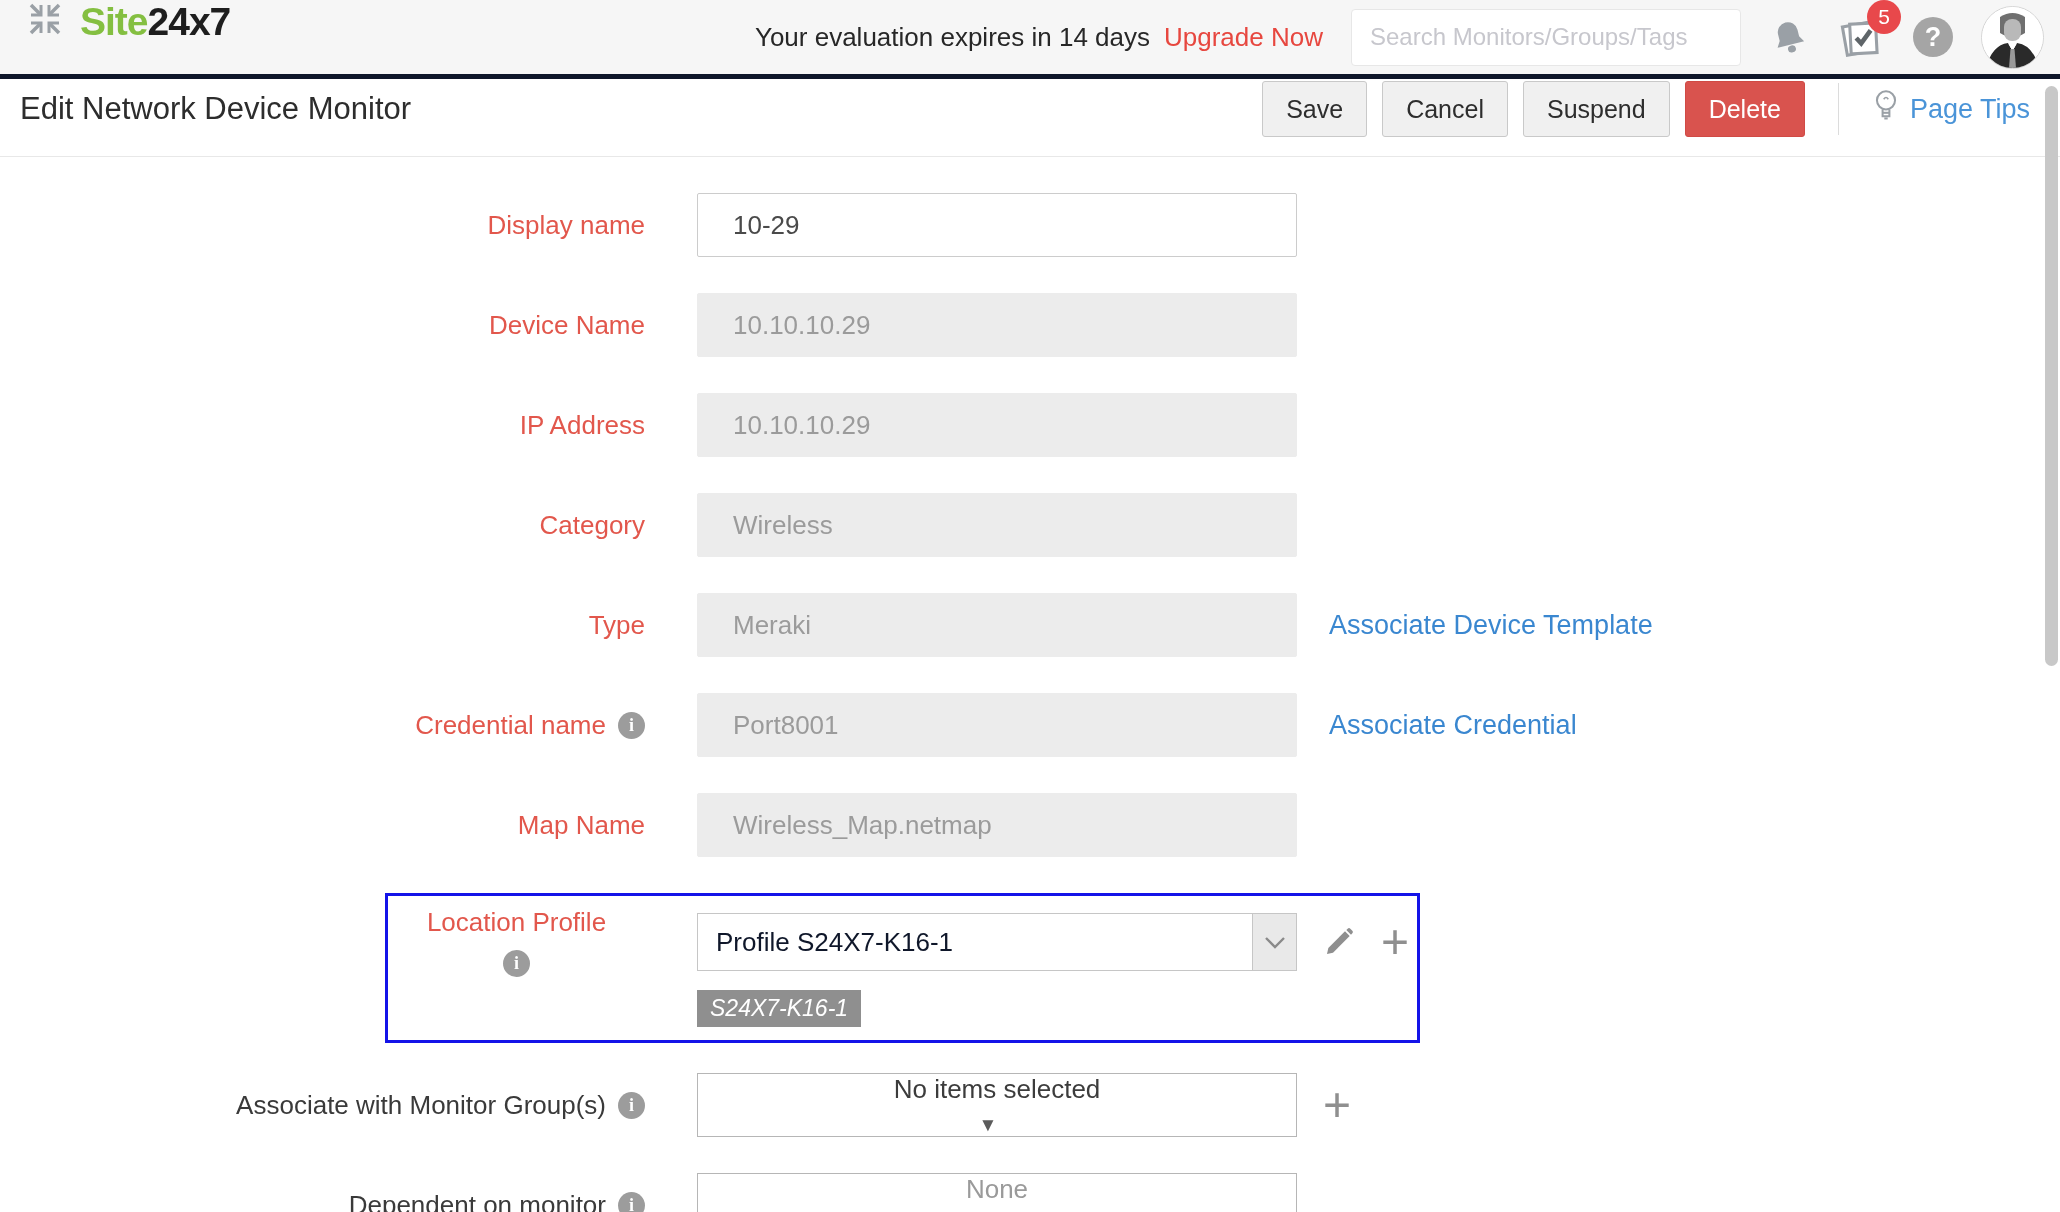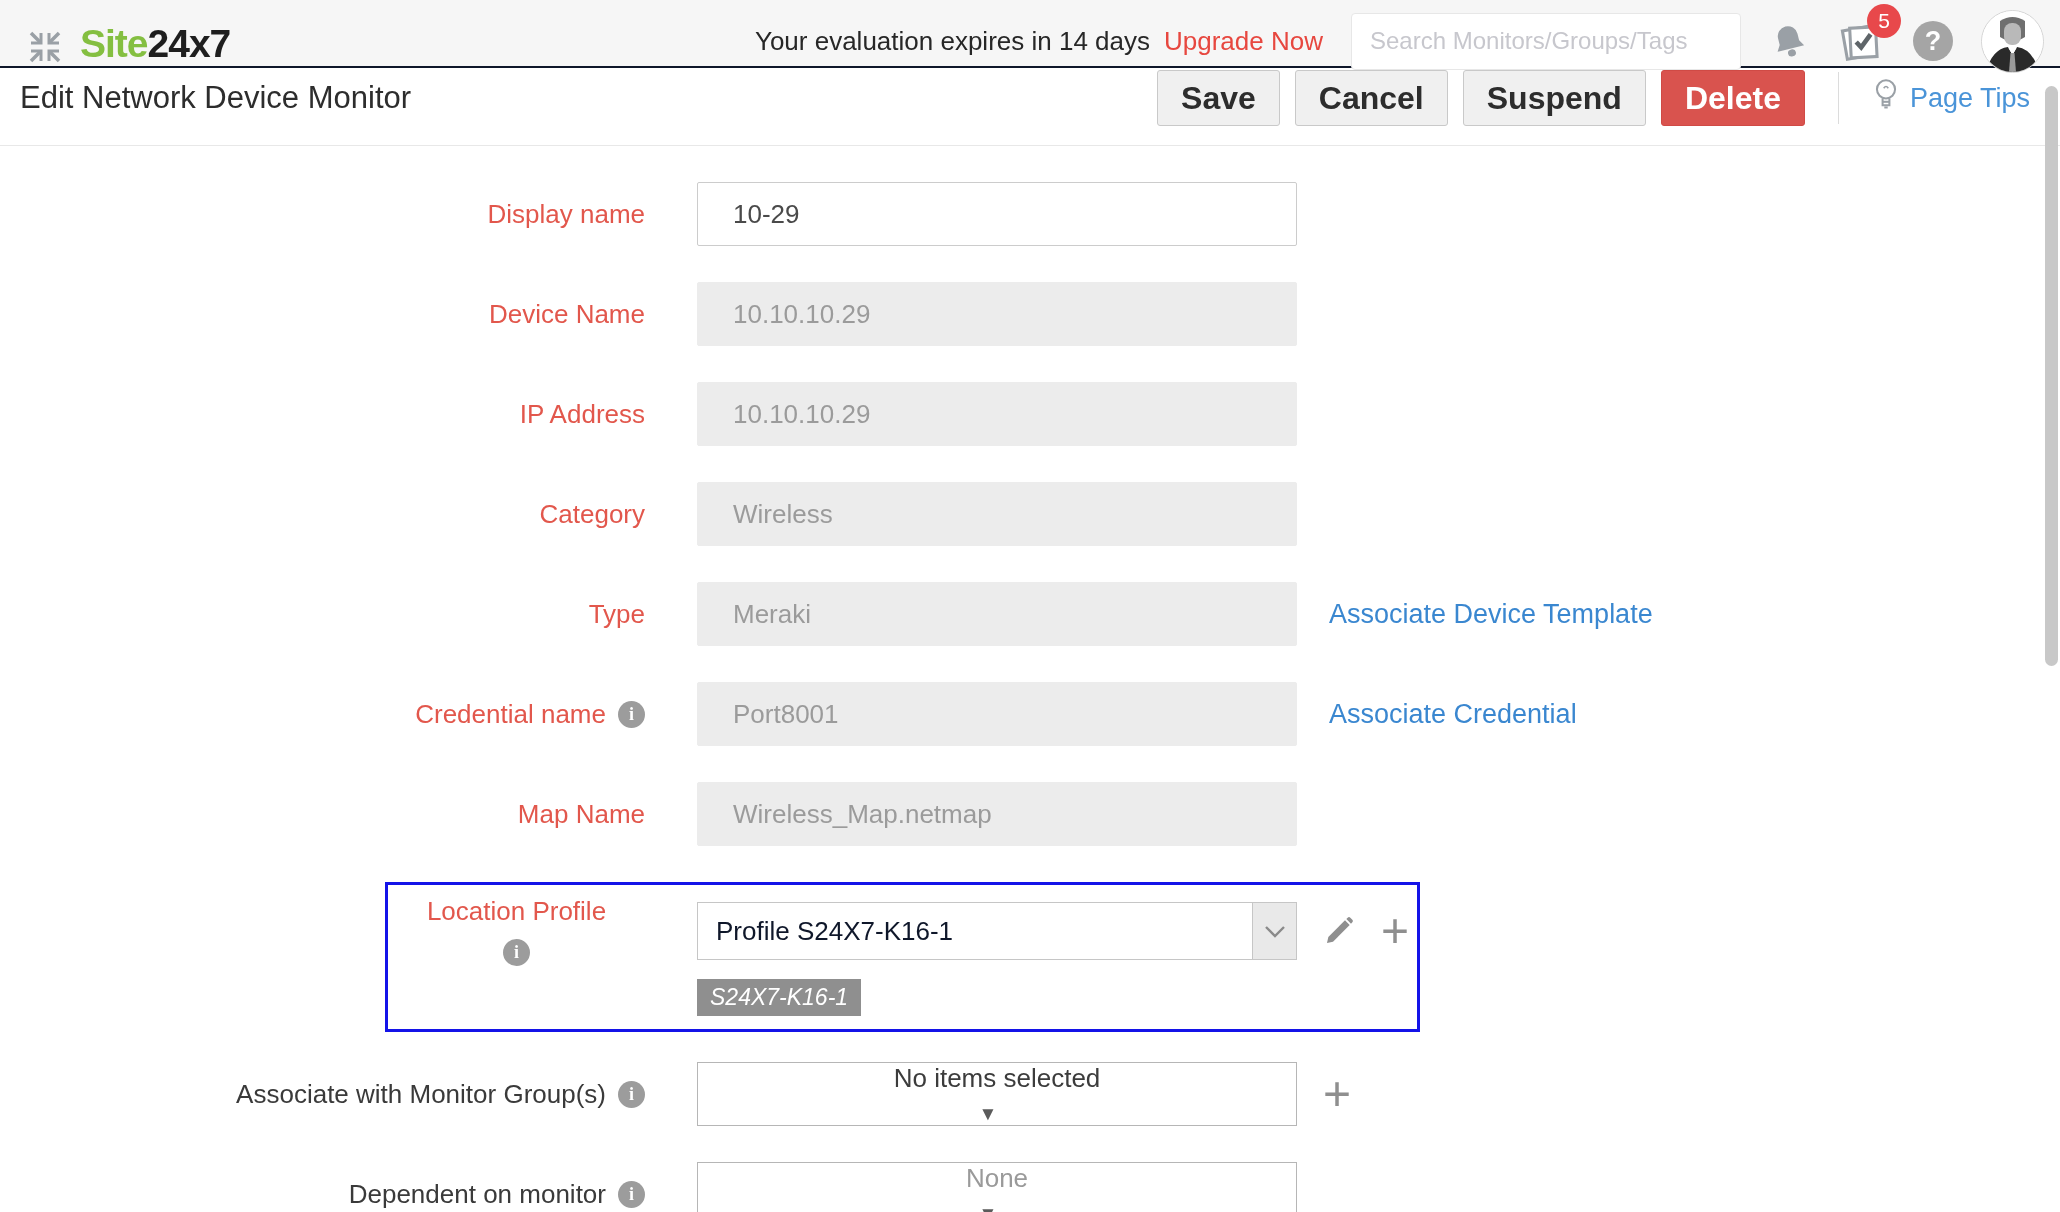--- a/index.html
+++ b/index.html
@@ -1,27 +1,27 @@
 <!DOCTYPE html>
 <html><head>
 <meta charset="utf-8">
 <style>
   * { margin:0; padding:0; box-sizing:border-box; }
   html,body { width:2060px; height:1212px; overflow:hidden; background:#fff;
     font-family:"Liberation Sans", sans-serif; }
 
   
-  .header { position:relative; height:68px; background:#f6f6f6;
-    border-bottom:2px solid #0f172a; display:flex; align-items:flex-end; padding-left:26px; }
+  .header { position:relative; height:79px; background:#f6f6f6;
+    border-bottom:5px solid #0f172a; display:flex; align-items:flex-start; padding-left:26px; }
   .collapse-btn { width:38px; height:38px; display:flex; align-items:center; justify-content:center;
     margin-right:16px; cursor:pointer; }
   .logo { font-size:39px; font-weight:bold; letter-spacing:-1px; }
   .logo .green { color:#84bf41; }
   .logo .dark { color:#1e1e1e; }
-  .header-right { position:absolute; right:16px; top:8px; height:100%;
+  .header-right { position:absolute; right:16px; top:0; height:100%;
     display:flex; align-items:center; gap:28px; }
   .eval-wrap { display:flex; gap:14px; align-items:center; font-size:26px; }
   .eval-text { color:#272727; }
   .upgrade-link { color:#e7473f; cursor:pointer; }
   .search-box { width:390px; height:57px; background:#fff; border:1px solid #e7e7e7;
     border-radius:4px; font-size:24px; padding:0 18px; color:#444; outline:none; }
   .search-box::placeholder { color:#c7c7cd; }
   .hicon { display:flex; align-items:center; justify-content:center; cursor:pointer; }
   .tasks-wrap { position:relative; }
   .badge { position:absolute; top:-14px; right:-16px; min-width:34px; height:34px;
@@ -30,23 +30,23 @@
   .help-circle { width:40px; height:40px; border-radius:50%; background:#a5a5a5;
     color:#fff; font-size:27px; font-weight:bold; display:flex; align-items:center; justify-content:center; }
   .avatar { width:63px; height:63px; border-radius:50%; background:#fff;
     border:1px solid #d5d5d5; overflow:hidden; }
 
   
   .title-bar { height:78px; background:#fff; border-bottom:1px solid #e8e8e8;
     display:flex; align-items:center; padding:0 30px 17px 20px; }
   .page-title { font-size:31px; font-weight:400; color:#2d2d2d; }
   .title-actions { margin-left:auto; display:flex; align-items:center; gap:15px; }
-  .btn { height:56px; padding:0 23px; font-size:32px; color:#2d2d2d;
+  .btn { height:56px; padding:0 23px; font-size:25px; color:#2d2d2d;
     background:#f0f0f0; border:1px solid #c9c9c9; border-radius:3px; cursor:pointer;
-    font-family:"Liberation Sans", sans-serif;font-weight:bold; }
+    font-family:"Liberation Sans", sans-serif; }
   .btn-delete { background:#d9534e; border-color:#d04a45; color:#fff; }
   .v-divider { width:1px; height:52px; background:#dcdcdc; margin:0 18px; }
   .page-tips { display:flex; align-items:center; gap:10px; color:#4a94d8;
     font-size:27px; cursor:pointer; }
 
   
   .content { padding-top:36px; }
   .row { display:flex; align-items:center; margin-bottom:36px; }
   .label-col { width:645px; display:flex; justify-content:flex-end; align-items:center;
     gap:12px; font-size:26px; }

